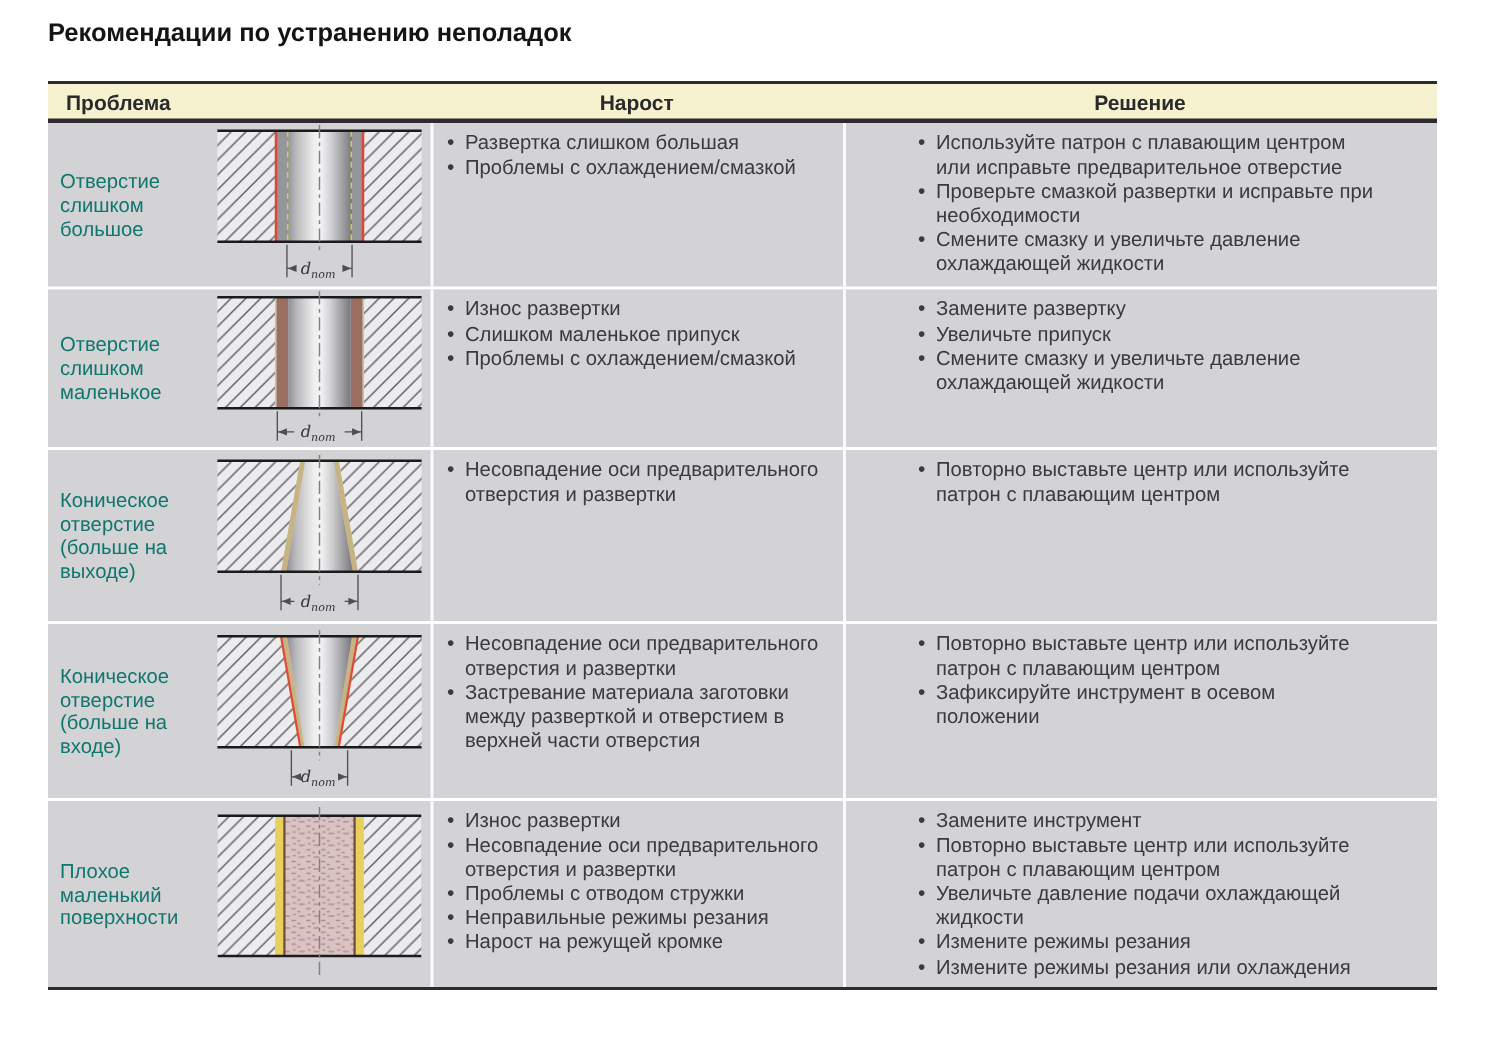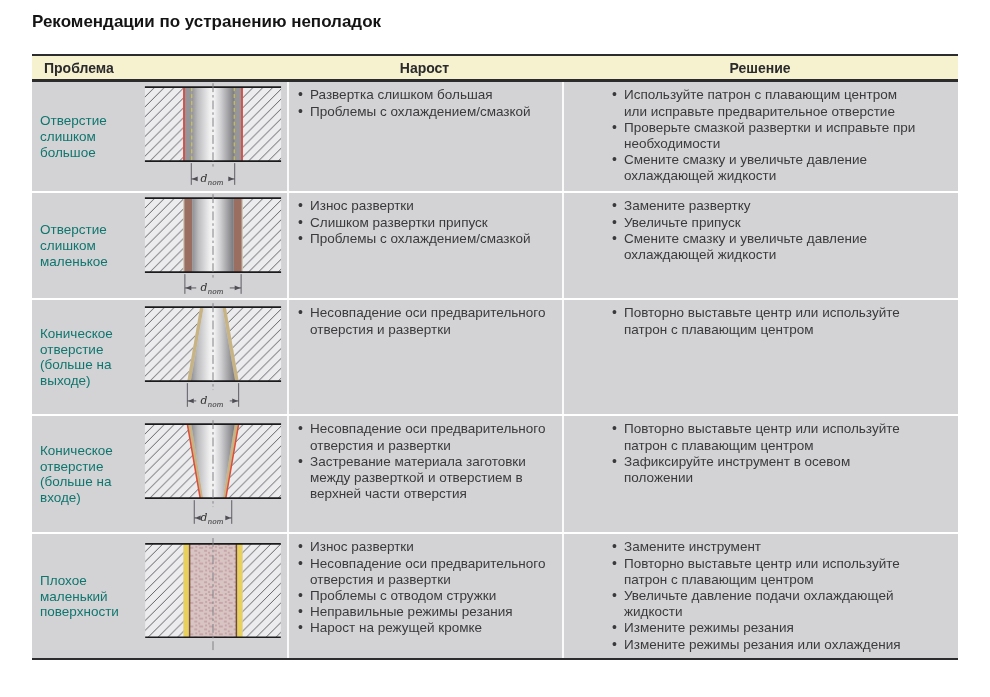--- a/index.html
+++ b/index.html
@@ -124,21 +124,21 @@
     <line x1="46.5" y1="95" x2="58" y2="95" stroke="#4e4e54" stroke-width="0.9"></line>
     <line x1="92" y1="95" x2="103.5" y2="95" stroke="#4e4e54" stroke-width="0.9"></line>
     <polygon points="47.1,95 53,92.6 53,97.4" fill="#4e4e54"></polygon>
     <polygon points="102.9,95 97,92.6 97,97.4" fill="#4e4e54"></polygon>
     <text x="74" y="98.6" text-anchor="middle" font-family="'DejaVu Serif',serif" font-style="italic" font-size="11" fill="#333">d<tspan dy="2.6" font-size="7.5">nom</tspan></text>
             </svg>
           </div>
     <div class="cell cell-cause">
       <ul class="bullets">
               <li>Износ развертки</li>
-              <li>Слишком развертки припуск</li>
+              <li>Слишком маленькое припуск</li>
               <li>Проблемы с охлаждением/смазкой</li>
             </ul>
     </div>
     <div class="cell cell-solution">
       <ul class="bullets">
               <li>Замените развертку</li>
               <li>Увеличьте припуск</li>
               <li>Смените смазку и увеличьте давление охлаждающей жидкости</li>
             </ul>
     </div>

